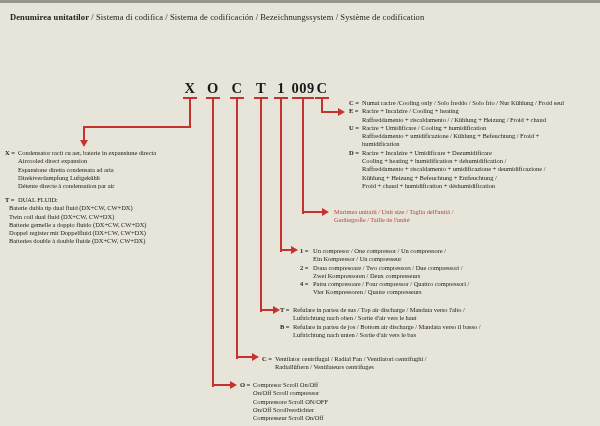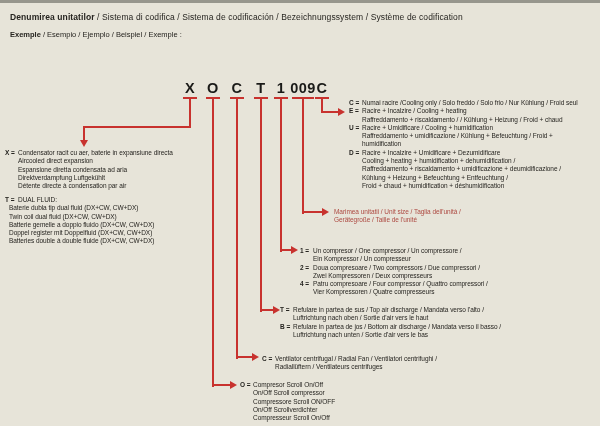--- a/index.html
+++ b/index.html
@@ -2,21 +2,21 @@
 <html style="--background: #e7e4d9; --line_red: #c8322e; --red_text: #ad4a42; --text: #262420; --border_gray: #97968d; --code_text: #1a1a18;"><head>
 <meta charset="utf-8">
 <style>
   :root{
     --background:#e7e4d9; --line_red:#c8322e; --red_text:#ad4a42;
     --text:#262420; --border_gray:#97968d; --code_text:#1a1a18;
   }
   html,body{margin:0;padding:0;}
   body{width:600px;height:426px;overflow:hidden;background:var(--background);
        font-family:"Liberation Sans","DejaVu Sans",sans-serif;color:var(--text);}
-  .page{position:relative;width:600px;height:426px;}
+  .page{position:relative;width:600px;height:426px;font-family:Liberation Serif, serif;}
   .topband{position:absolute;left:0;top:0;width:600px;height:3px;background:var(--border_gray);}
   .title{position:absolute;left:10px;top:12px;font-size:8.5px;white-space:nowrap;letter-spacing:0.1px;}
   .example{position:absolute;left:10px;top:30px;font-size:7.5px;white-space:nowrap;}
   .code-char{position:absolute;top:80px;transform:translateX(-50%);
              font-size:14.5px;font-weight:bold;color:var(--code_text);letter-spacing:0.5px;white-space:nowrap;}
   .hline{position:absolute;height:2px;background:var(--line_red);}
   .vline{position:absolute;width:2px;background:var(--line_red);}
   .arrow-right{position:absolute;width:0;height:0;border-top:4px solid transparent;
                border-bottom:4px solid transparent;border-left:7px solid var(--line_red);}
   .arrow-down{position:absolute;width:0;height:0;border-left:4.5px solid transparent;
@@ -26,21 +26,20 @@
   .block.red{color:var(--red_text);}
   b{font-weight:bold;}
 </style>
 </head>
 <body>
 
 <div class="page">
   <div class="topband"></div>
 
   <div class="title"><b>Denumirea unitatilor</b><span> / Sistema di codifica / Sistema de codificación / Bezeichnungssystem / Système de codification</span></div>
-  <div class="example"><b>Exemple</b><span> / Esempio / Ejemplo / Beispiel / Exemple :</span></div>
 
   <div id="code-row">
       <span class="code-char" style="left: 190px;">X</span>
       <span class="code-char" style="left: 213px;">O</span>
       <span class="code-char" style="left: 237px;">C</span>
       <span class="code-char" style="left: 261px;">T</span>
       <span class="code-char" style="left: 281px;">1</span>
       <span class="code-char" style="left: 303px;">009</span>
       <span class="code-char" style="left: 322px;">C</span>
     </div>

